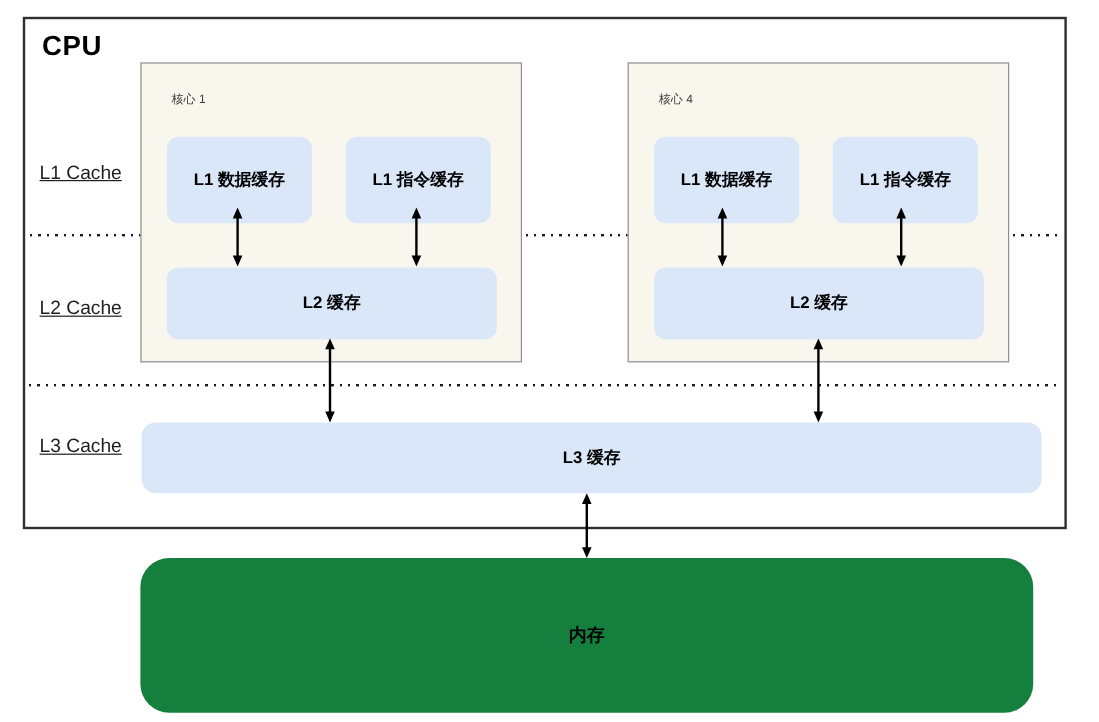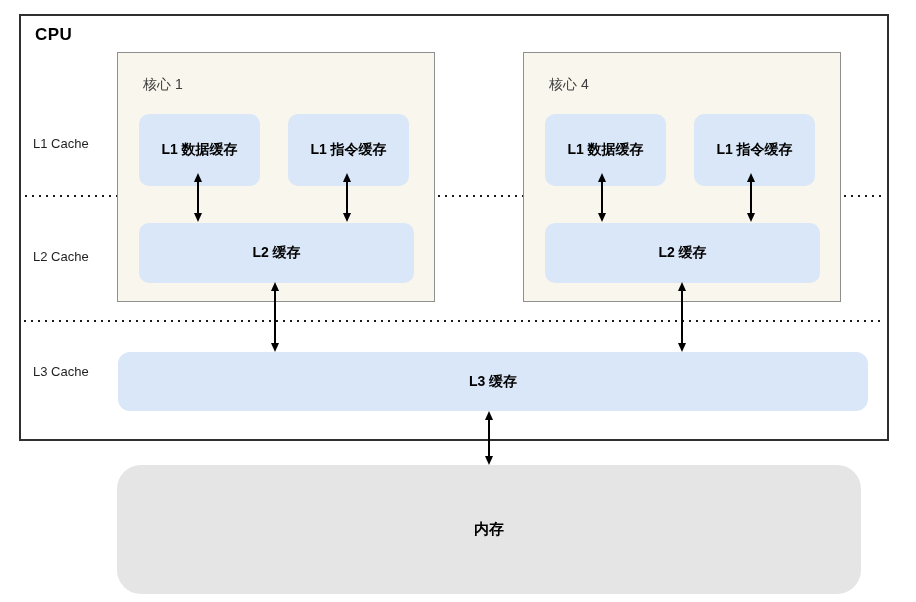--- a/index.html
+++ b/index.html
@@ -9,68 +9,68 @@
     color: #000;
   }
   .abs { position: absolute; }
 
   
   .cpu-box {
     left: 19px; top: 14px; width: 870px; height: 427px;
     border: 2px solid #2f2f2f; background: #ffffff; box-sizing: border-box;
   }
   .cpu-title {
-    left: 35px; top: 25px; font-size: 17px; font-weight: bold; color: #000;
+    left: 35px; top: 25px; font-size: 23px; font-weight: bold; color: #000;
     letter-spacing: 0.5px;
   }
 
   
-  .row-label { font-size: 13px; color: #1f1f1f; }
+  .row-label { font-size: 16px; color: #1f1f1f; text-decoration: underline; }
   .row-label.l1 { left: 33px; top: 136px; }
   .row-label.l2 { left: 33px; top: 249px; }
   .row-label.l3 { left: 33px; top: 364px; }
 
   
   .dotted {
     height: 2px; width: 858px;
     background: repeating-linear-gradient(to right,
       #1a1a1a 0px, #1a1a1a 2px, transparent 2px, transparent 7px);
   }
   .dotted.d1 { left: 25px; top: 195px; }
   .dotted.d2 { left: 24px; top: 320px; }
 
   
   .core-box {
     width: 318px; height: 250px; top: 52px;
     background: #f9f6ee; border: 1px solid #8f8f8f; box-sizing: border-box;
   }
   .core-box.c1 { left: 117px; }
   .core-box.c2 { left: 523px; }
-  .core-name { left: 25px; top: 23px; font-size: 14px; color: #3d3d3d; text-align: right; }
+  .core-name { left: 25px; top: 23px; font-size: 10px; color: #3d3d3d; text-align: right; }
 
   
   .cache {
     background: #d9e7f8; border-radius: 10px;
     display: flex; align-items: center; justify-content: center;
     font-size: 14px; font-weight: bold; color: #000;
   }
   .l1d, .l1i { width: 121px; height: 72px; top: 61px; }
   .l1d { left: 21px; }
   .l1i { left: 170px; }
   .l2  { left: 21px; top: 170px; width: 275px; height: 60px; }
 
   .l3-box {
     left: 118px; top: 352px; width: 750px; height: 59px;
     border-radius: 12px;
   }
 
   
   .memory-box {
     left: 117px; top: 465px; width: 744px; height: 129px;
-    background: #e5e5e5; border-radius: 24px;
+    background: #15803d; border-radius: 24px;
     display: flex; align-items: center; justify-content: center;
     font-size: 15px; font-weight: bold; color: #000;
   }
 
   
   .varrow { width: 12px; }
   .varrow .shaft {
     position: absolute; left: 5.2px; width: 1.6px; top: 6px; bottom: 6px;
     background: #000;
   }

